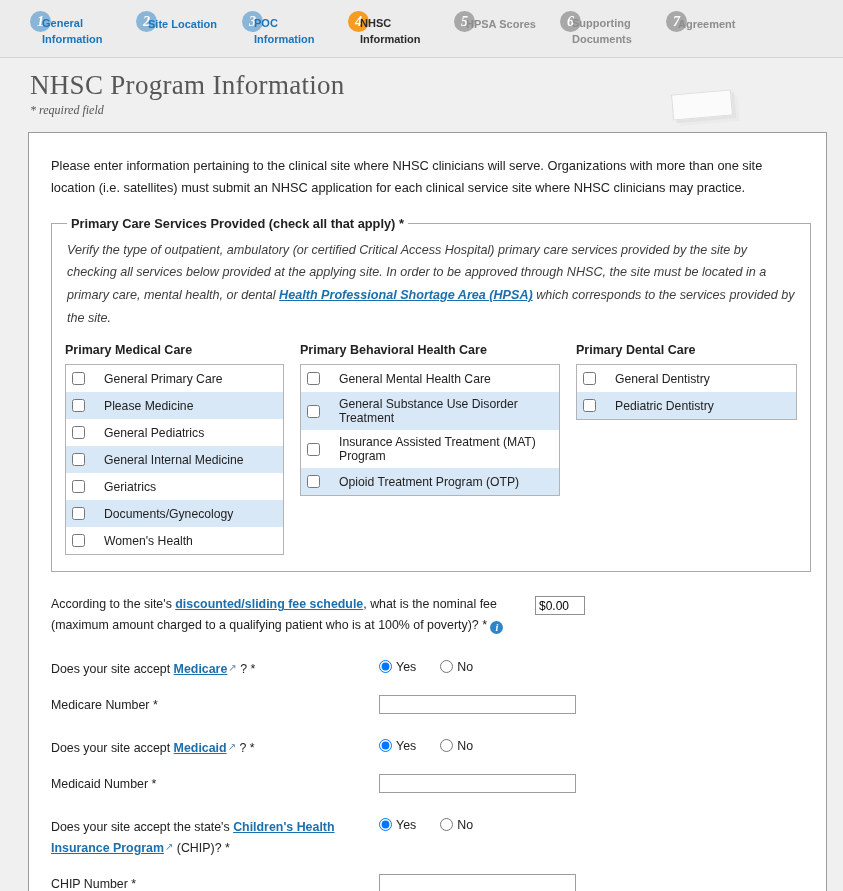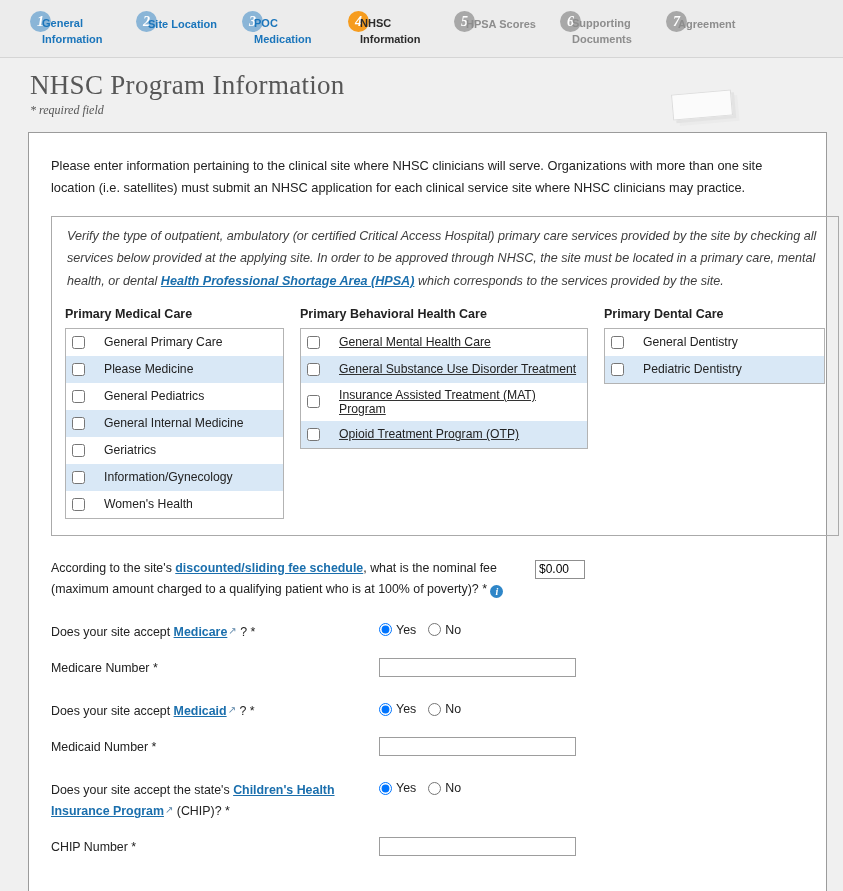--- a/index.html
+++ b/index.html
@@ -84,21 +84,21 @@
   }
   a.blue-link, .blue-link {
     color: #1b6fad; font-weight: bold; text-decoration: underline; cursor: pointer;
   }
   .svc-note .blue-link { font-style: italic; }
 
   .svc-columns { display: flex; gap: 16px; margin-top: 4px; }
   .svc-col-header { font-weight: bold; font-size: 12.5px; color: #222; margin-bottom: 7px; }
   .svc-list { border: 1px solid #b3b3b3; background: #fff; }
   .svc-col-0 .svc-list { width: 219px; }
-  .svc-col-1 .svc-list { width: 288px; text-decoration: underline; }
+  .svc-col-1 .svc-list { width: 260px; }
   .svc-col-2 .svc-list { width: 221px; }
   .svc-row {
     display: flex; align-items: center; gap: 19px;
     padding: 5px 6px; font-size: 12.2px; color: #222; min-height: 27px;
   }
   .svc-row:nth-child(even) { background: #d9e8f6; }
   .svc-row input[type="checkbox"] { width: 13px; height: 13px; flex: 0 0 13px; }
 
   
   .qrow { display: flex; align-items: flex-start; }
@@ -109,21 +109,21 @@
 
   .fee-input {
     width: 50px; height: 19px; border: 1px solid #8f8f8f; font-size: 12px;
     padding: 1px 3px; font-family: "Liberation Sans", sans-serif; margin-top: 2px;
   }
   .num-input {
     width: 197px; height: 19px; border: 1px solid #9d9d9d; font-size: 12px;
     padding: 1px 3px; font-family: "Liberation Sans", sans-serif;
   }
 
-  .radio-group { display: flex; gap: 12px; align-items: center; padding-top: 1px; }
+  .radio-group { display: flex; gap: 24px; align-items: center; padding-top: 1px; }
   .radio-opt { display: flex; align-items: center; gap: 4px; font-size: 12.4px; color: #222; cursor: pointer; }
   .radio-opt input { width: 13px; height: 13px; margin: 0; }
 
   .info-icon {
     display: inline-flex; align-items: center; justify-content: center;
     width: 13px; height: 13px; border-radius: 50%;
     background: #2e86c8; color: #fff;
     font-family: "Liberation Serif", serif; font-style: italic; font-weight: bold;
     font-size: 10px; vertical-align: -2px; cursor: pointer;
   }
@@ -139,21 +139,21 @@
   <div class="step done">
     <span class="step-circle">1</span>
     <span class="step-label">General Information</span>
   </div>
   <div class="step done">
     <span class="step-circle">2</span>
     <span class="step-label">Site Location</span>
   </div>
   <div class="step done">
     <span class="step-circle">3</span>
-    <span class="step-label">POC Medication</span>
+    <span class="step-label">POC Information</span>
   </div>
   <div class="step active">
     <span class="step-circle">4</span>
     <span class="step-label">NHSC Information</span>
   </div>
   <div class="step future">
     <span class="step-circle">5</span>
     <span class="step-label">HPSA Scores</span>
   </div>
   <div class="step future">
@@ -171,20 +171,21 @@
   <div class="required-note">* required field</div>
 </div>
 
 <div class="paper-decoration"></div>
 
 <div class="content-box">
 
   <p class="intro">Please enter information pertaining to the clinical site where NHSC clinicians will serve. Organizations with more than one site location (i.e. satellites) must submit an NHSC application for each clinical service site where NHSC clinicians may practice.</p>
 
   <fieldset class="services">
+    <legend>Primary Care Services Provided (check all that apply) *</legend>
 
     <p class="svc-note"><span>Verify the type of outpatient, ambulatory (or certified Critical Access Hospital) primary care services provided by the site by checking all services below provided at the applying site. In order to be approved through NHSC, the site must be located in a primary care, mental health, or dental </span><a class="blue-link">Health Professional Shortage Area (HPSA)</a><span> which corresponds to the services provided by the site.</span></p>
 
     <div class="svc-columns">
 
       <div class="svc-col svc-col-0">
         <div class="svc-col-header">Primary Medical Care</div>
         <div class="svc-list">
           <div class="svc-row">
             <input type="checkbox" style="">
@@ -201,21 +202,21 @@
           <div class="svc-row">
             <input type="checkbox" style="">
             <span>General Internal Medicine</span>
           </div>
           <div class="svc-row">
             <input type="checkbox" style="">
             <span>Geriatrics</span>
           </div>
           <div class="svc-row">
             <input type="checkbox" style="">
-            <span>Information/Gynecology</span>
+            <span>Documents/Gynecology</span>
           </div>
           <div class="svc-row">
             <input type="checkbox" style="">
             <span>Women's Health</span>
           </div>
         </div>
       </div>
 
       <div class="svc-col svc-col-1">
         <div class="svc-col-header">Primary Behavioral Health Care</div>

